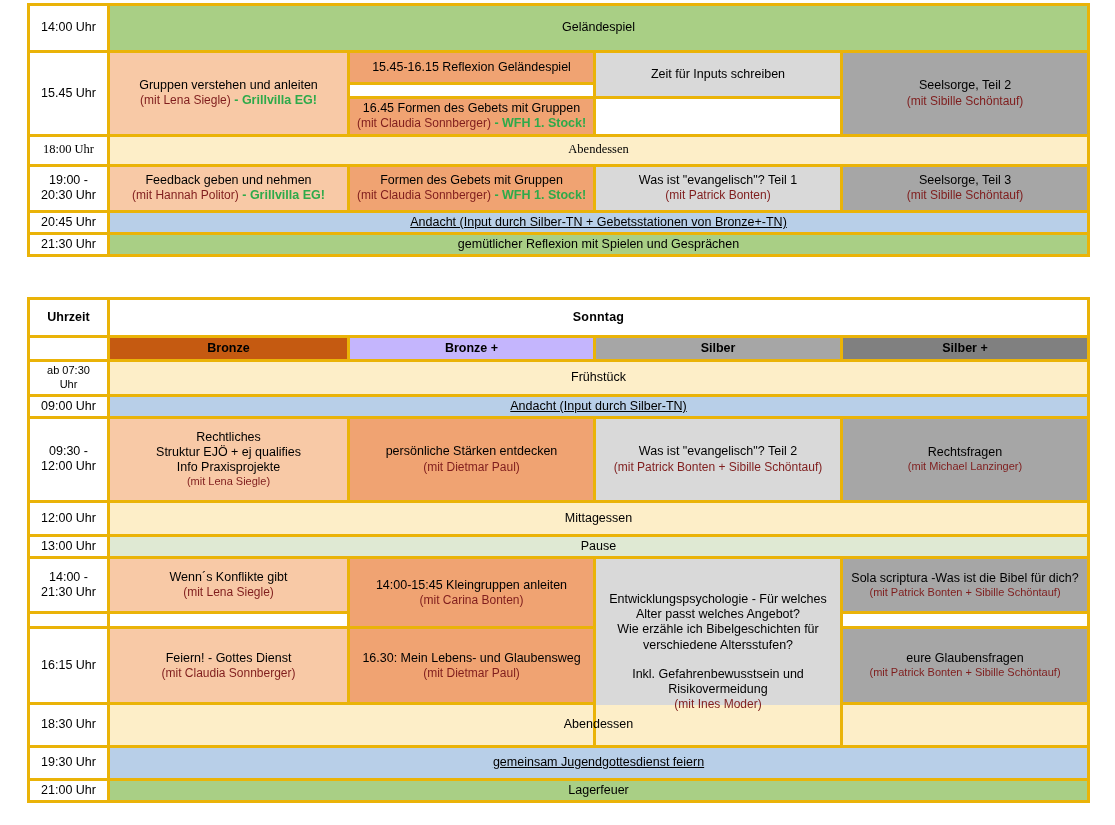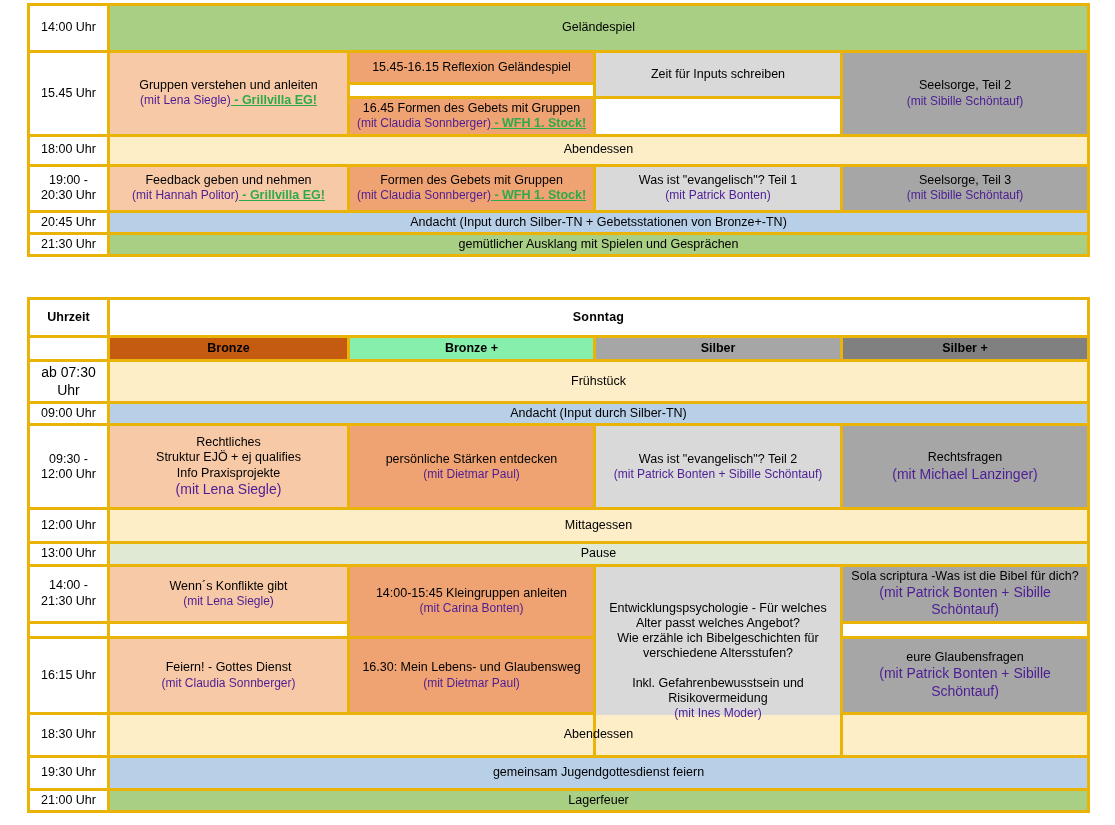--- a/index.html
+++ b/index.html
@@ -34,37 +34,37 @@
     text-align: center;
     font-size: 12.5px;
     line-height: 1.22;
     overflow: hidden;
   }
   
   .c-white   { background: #ffffff; }
   .c-green   { background: #a9cf85; }
   .c-lgreen  { background: #dfe9d3; }
   .c-cream   { background: #fdeec8; }
-  .c-blue    { background: #b8cfe8; }
+  .c-blue    { background: #b8cfe8; text-decoration: underline; }
   .c-peach   { background: #f8c9a6; }
   .c-orange  { background: #f0a372; }
   .c-lgray   { background: #d9d9d9; }
   .c-gray    { background: #a6a6a6; }
   .c-dgray   { background: #808080; }
   .c-bronze  { background: #c55a11; }
-  .c-bronzep { background: #86efac; margin-top: 44px; }
+  .c-bronzep { background: #c4b5fd; margin-top: 44px; }
   .c-blank   { background: #ffffff; }
 
   .time {
     background: #ffffff;
     font-size: 12.5px;
   }
-  .who    { color: #4c1d95; font-size: 12px; }
-  .place  { color: #2eaa4a; font-weight: bold; text-decoration: underline; }
-  .smaller { font-size: 14px; line-height: 1.25; text-align: center; }
+  .who    { color: #7f1d1d; font-size: 12px; }
+  .place  { color: #2eaa4a; font-weight: bold; }
+  .smaller { font-size: 11px; line-height: 1.25; text-align: center; }
   .hdr-day {
     font-size: 25px;
     font-weight: bold;
     background: #ffffff;
     letter-spacing: .2px;
   }
   .hdr-uhrzeit {
     font-size: 17px;
     font-weight: bold;
     background: #ffffff;
@@ -112,21 +112,21 @@
         <td class="c-blank"></td>
       </tr>
       <tr style="height:34px;">
         <td class="c-orange">
           <div>16.45 Formen des Gebets mit Gruppen</div>
           <div><span class="who">(mit Claudia Sonnberger)</span><span class="place"> - WFH 1. Stock!</span></div>
         </td>
         <td class="c-blank"></td>
       </tr>
 
-      <tr style="height:30px;">
+      <tr style="height:30px;font-family:Liberation Serif, serif;">
         <td class="time">18:00 Uhr</td>
         <td class="c-cream" colspan="4">Abendessen</td>
       </tr>
 
       <tr style="height:46px;">
         <td class="time">
           <div>19:00 -</div>
           <div>20:30 Uhr</div>
         </td>
         <td class="c-peach">
@@ -147,21 +147,21 @@
         </td>
       </tr>
 
       <tr style="height:19px;margin-top:44px;">
         <td class="time">20:45 Uhr</td>
         <td class="c-blue" colspan="4">Andacht (Input durch Silber-TN + Gebetsstationen von Bronze+-TN)</td>
       </tr>
 
       <tr style="height:19px;">
         <td class="time">21:30 Uhr</td>
-        <td class="c-green" colspan="4">gemütlicher Ausklang mit Spielen und Gesprächen</td>
+        <td class="c-green" colspan="4">gemütlicher Reflexion mit Spielen und Gesprächen</td>
       </tr>
     </tbody>
   </table>
 
   <table class="grid" id="t2" style="left:27px; top:297px; width:1060px;">
     <colgroup>
       <col style="width:80px">
       <col style="width:240px">
       <col style="width:246px">
       <col style="width:247px">

